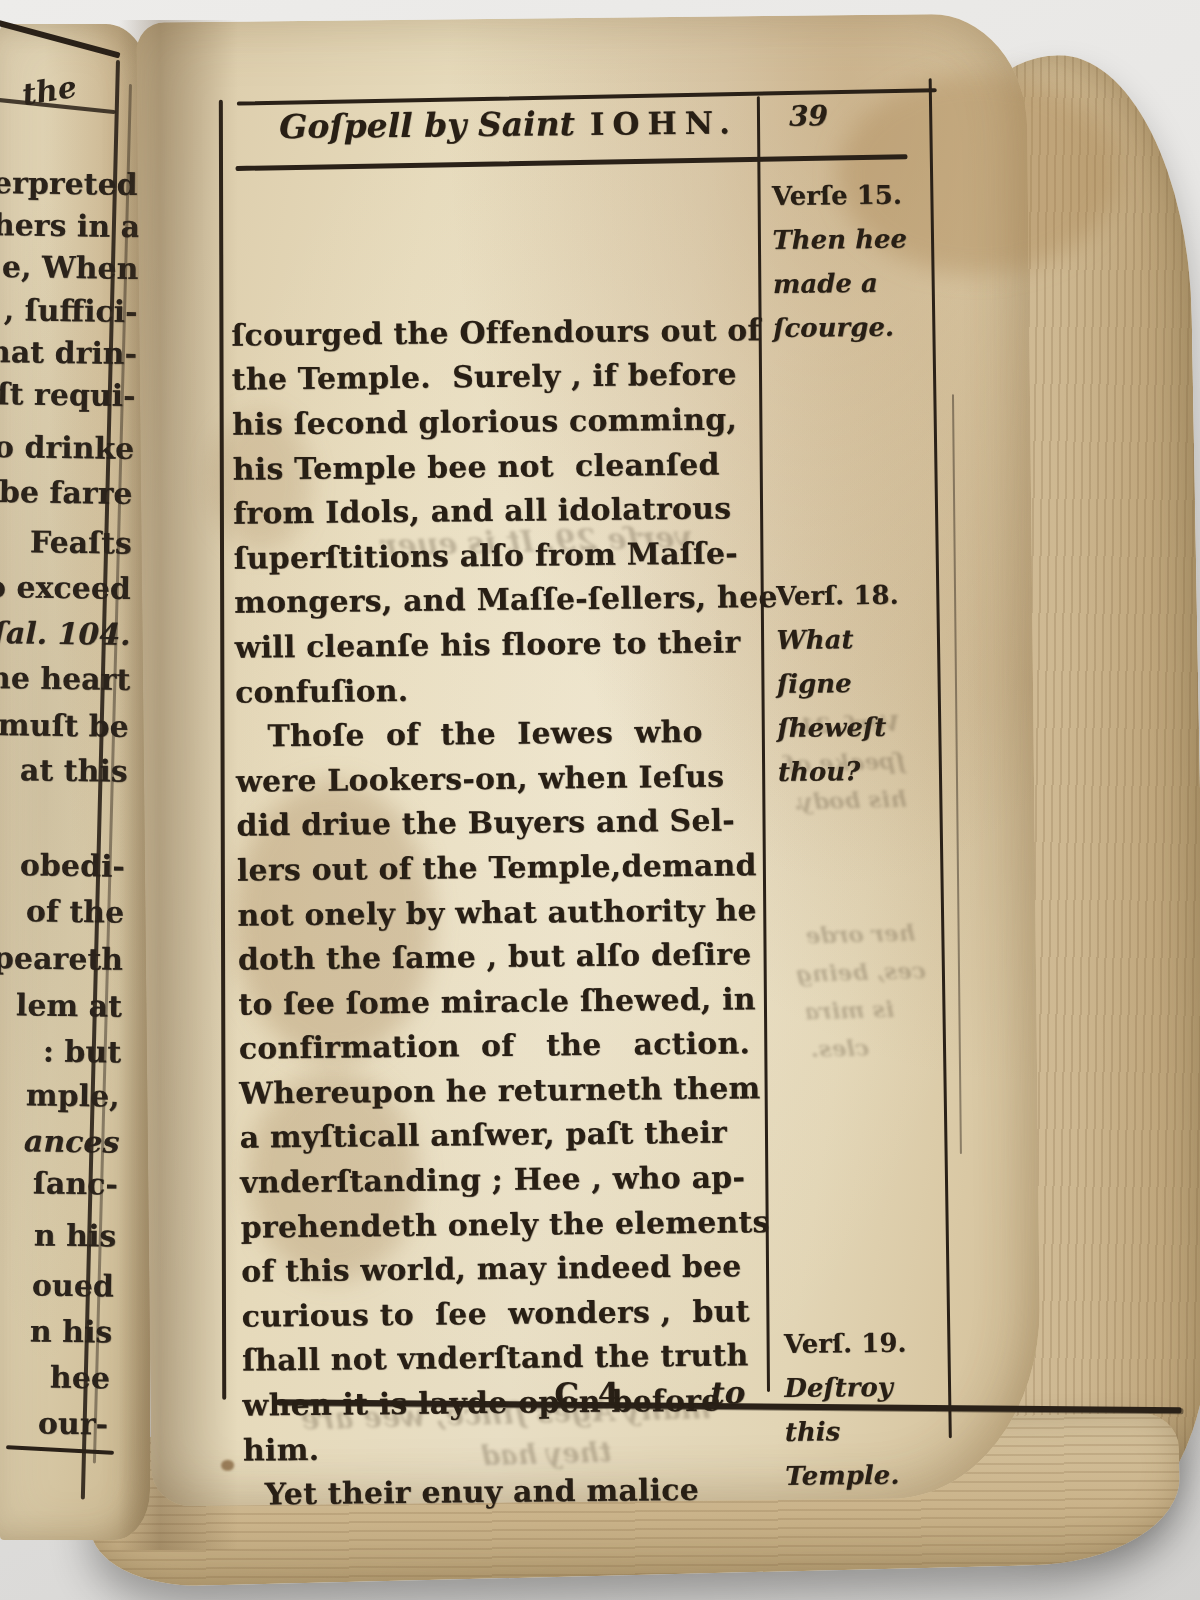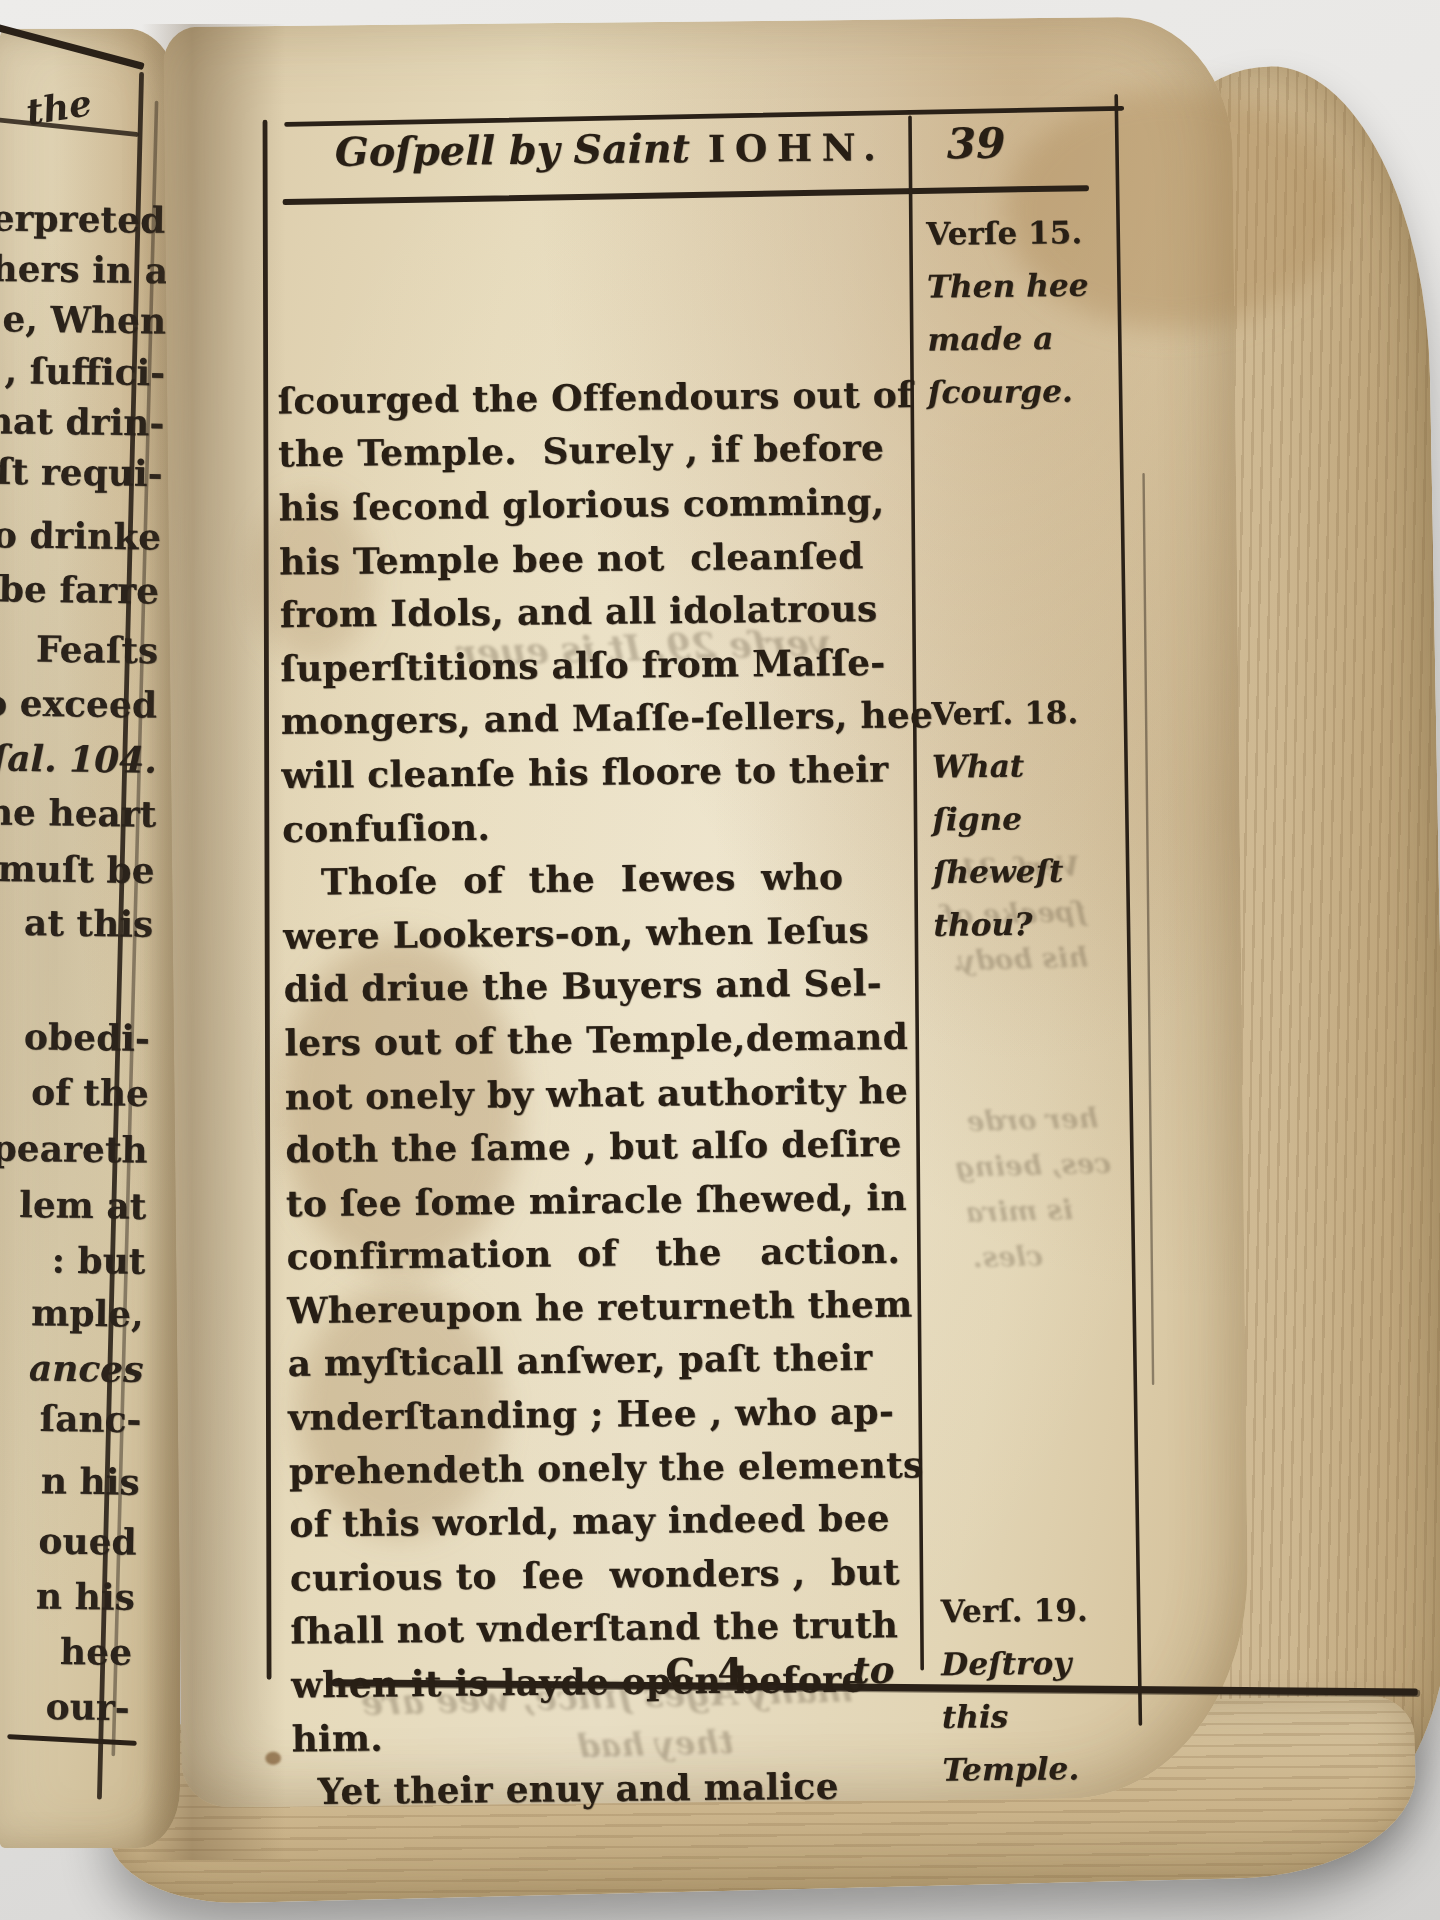--- a/index.html
+++ b/index.html
@@ -70,21 +70,21 @@
   .rule-mid{left:620px;top:80px;width:3px;height:1296px;transform:rotate(0.15deg);transform-origin:top;}
   .rule-right{left:792px;top:64px;width:3px;height:1360px;transform:rotate(-0.25deg);transform-origin:top;}
   .rule-right2{left:812px;top:380px;width:2px;height:760px;opacity:0.45;}
   .rule-bottom{left:126px;top:1378px;width:905px;height:6px;transform:rotate(1.1deg);transform-origin:left;
     box-shadow:2px 1px 0 rgba(42,33,24,0.5);}
   
   .header{position:absolute;left:142px;top:86px;white-space:nowrap;
     text-shadow:0.4px 0.4px 0.7px rgba(40,31,21,0.5);}
   .header .t-italic{font-style:italic;font-weight:bold;font-size:33px;}
   .header .t-caps{font-weight:bold;font-size:31px;letter-spacing:8px;margin-left:10px;}
-  .page-number{position:absolute;left:652px;top:84px;font-weight:bold;font-style:italic;font-size:35px;
+  .page-number{position:absolute;left:652px;top:84px;font-weight:bold;font-style:italic;font-size:28px;
     text-shadow:0.4px 0.4px 0.7px rgba(40,31,21,0.5);}
   
   .body-text{position:absolute;left:92px;top:158px;width:527px;font-size:30px;font-weight:bold;
     line-height:44.6px;white-space:pre;letter-spacing:0.2px;
     text-shadow:0.45px 0.45px 0.8px rgba(40,31,21,0.55);}
   .body-line{height:44.6px;overflow:visible;}
   .sig-line{position:absolute;top:1358px;left:92px;width:527px;font-size:31px;font-weight:bold;
     text-shadow:0.45px 0.45px 0.8px rgba(40,31,21,0.55);}
   .sig-mark{position:absolute;left:312px;letter-spacing:4px;}
   .catchword{position:absolute;left:468px;font-style:italic;}

